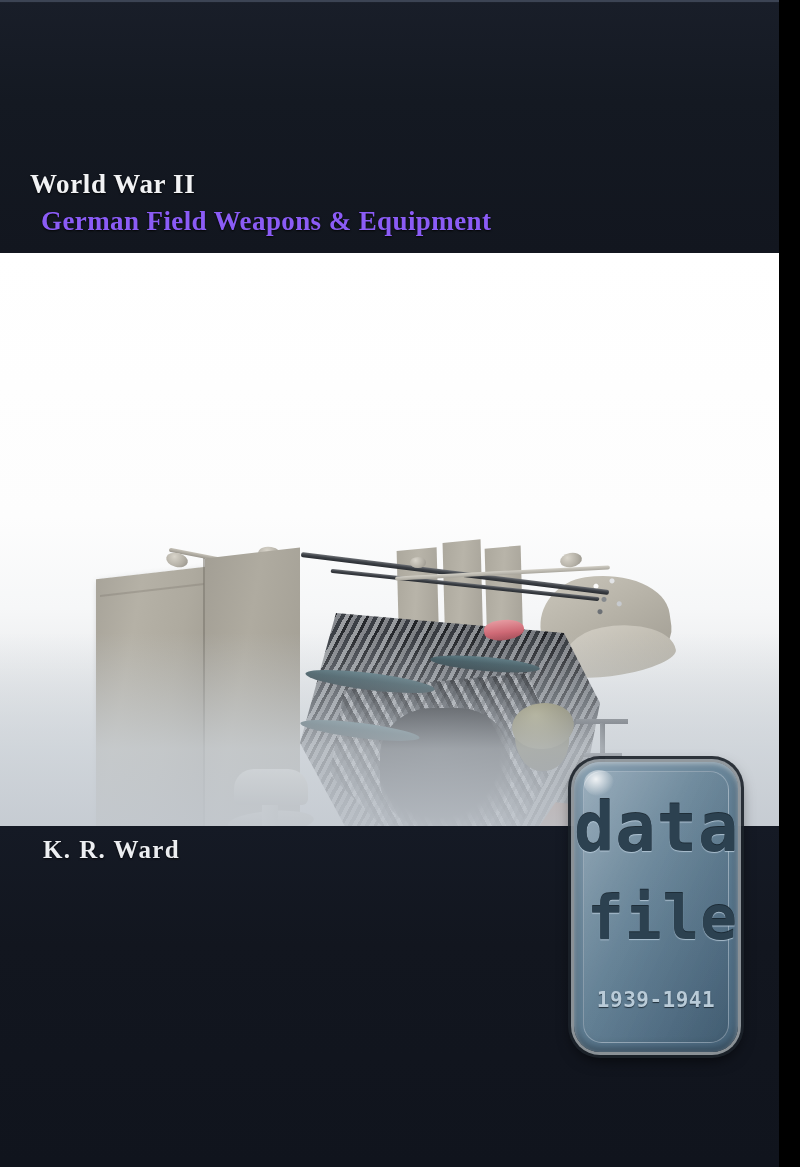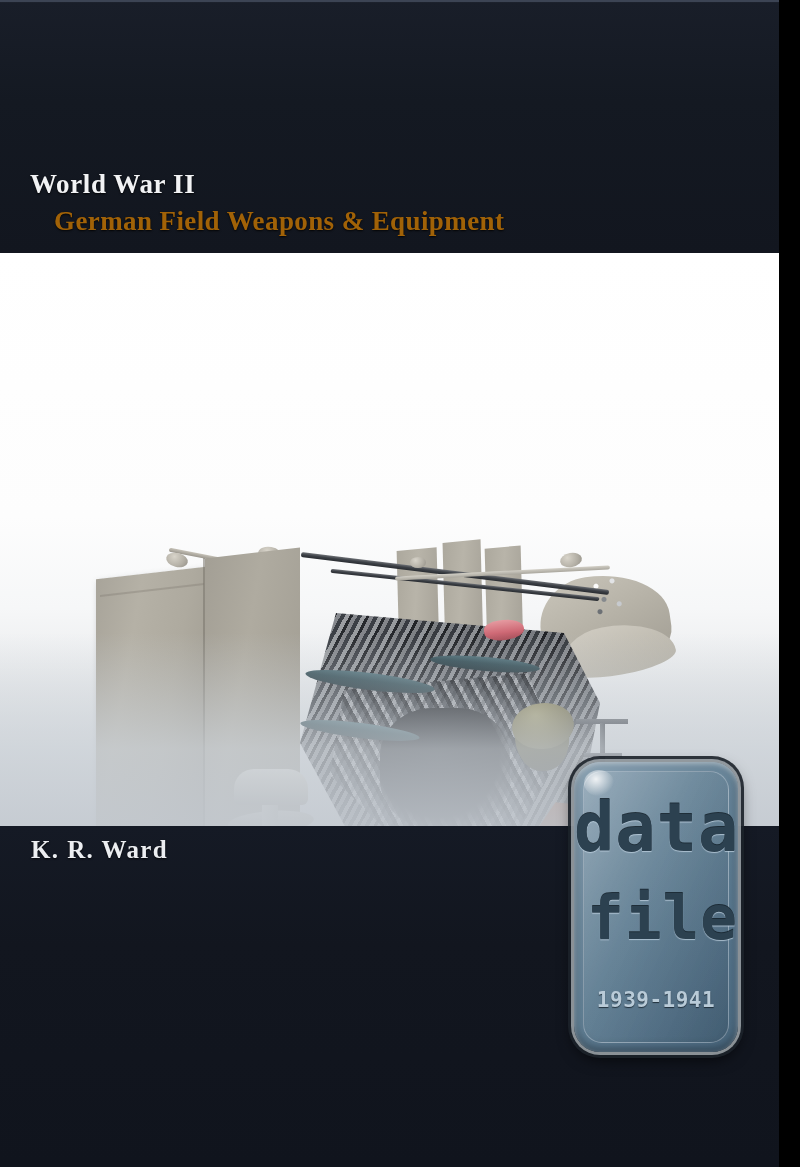--- a/index.html
+++ b/index.html
@@ -51,32 +51,32 @@
     font-weight: bold;
     color: #f2f3f5;
     letter-spacing: 0.6px;
     line-height: 37px;
     white-space: nowrap;
     text-shadow: 0 1px 2px rgba(0,0,0,0.85);
   }
   .title-line2 {
     font-size: 27px;
     font-weight: bold;
-    color: #a16207;
+    color: #8b5cf6;
     letter-spacing: 0.4px;
     line-height: 37px;
     white-space: nowrap;
-    margin-left: 24px;
+    margin-left: 11px;
     text-shadow: 0 1px 2px rgba(0,0,0,0.85);
   }
 
   
   .author {
     position: absolute;
-    left: 31px;
+    left: 43px;
     top: 836px;
     font-size: 25px;
     font-weight: bold;
     color: #eceef1;
     letter-spacing: 1.4px;
     z-index: 40;
     white-space: nowrap;
     text-shadow: 0 1px 2px rgba(0,0,0,0.8);
   }
 

